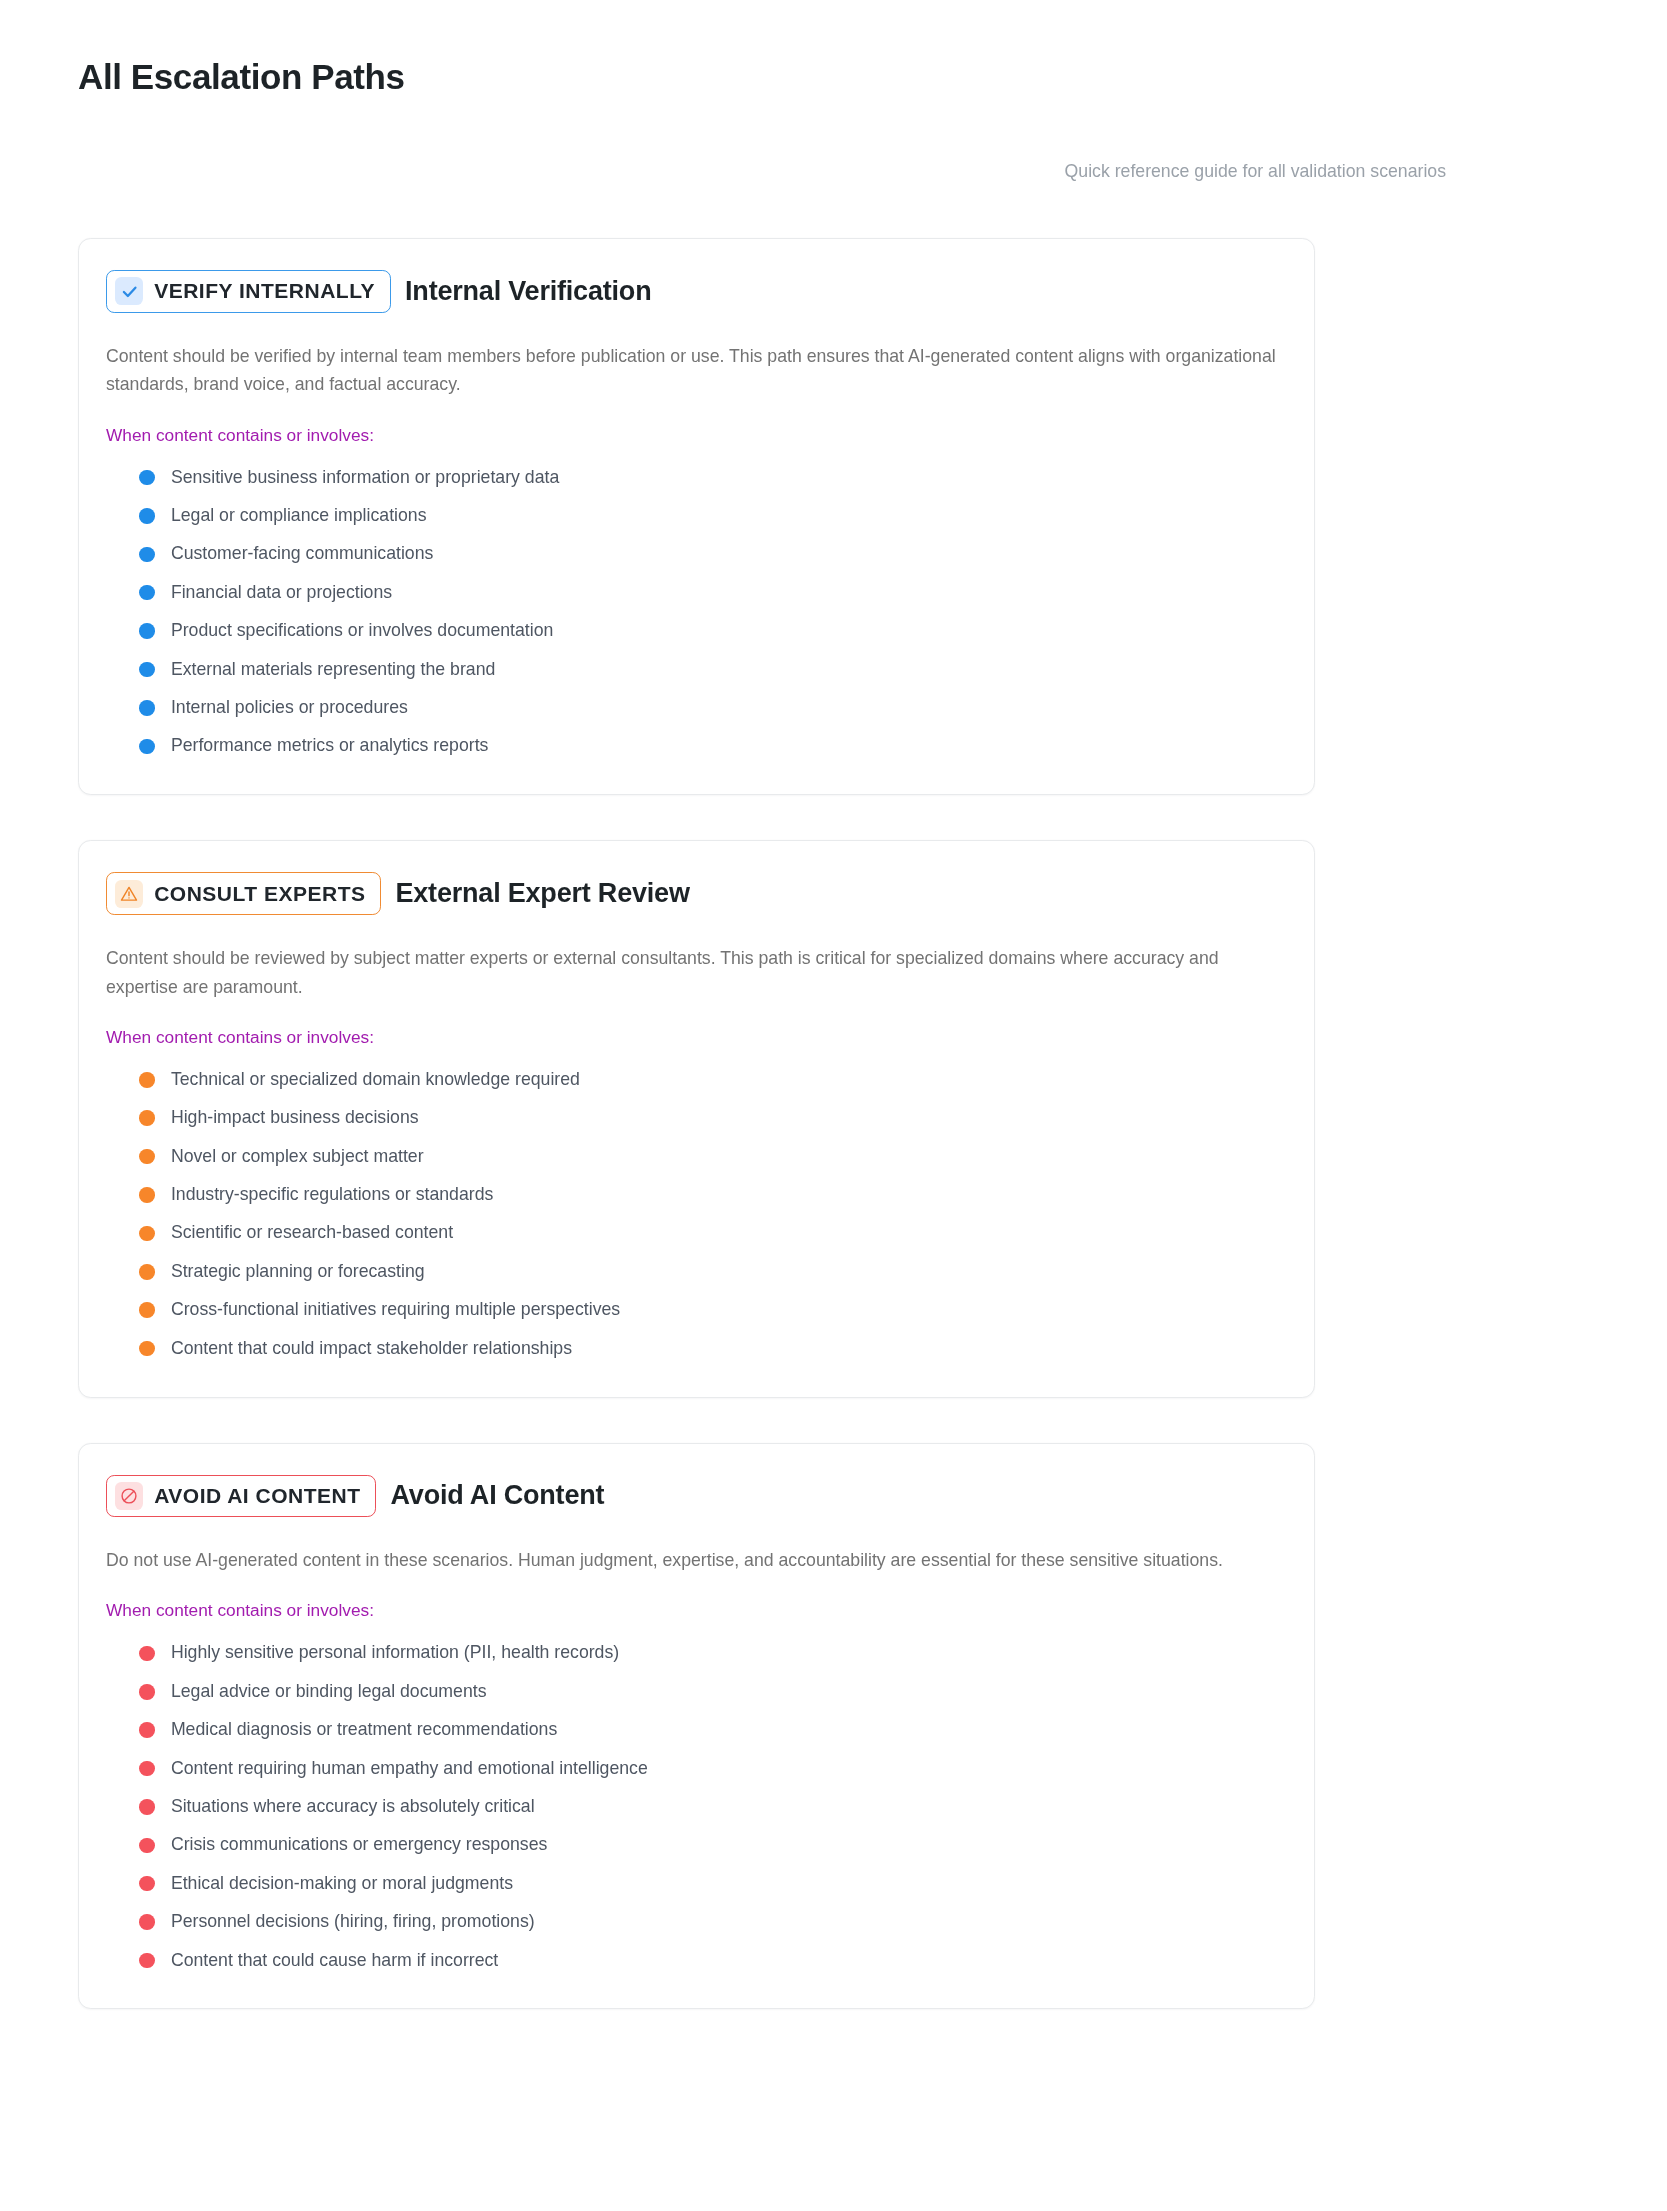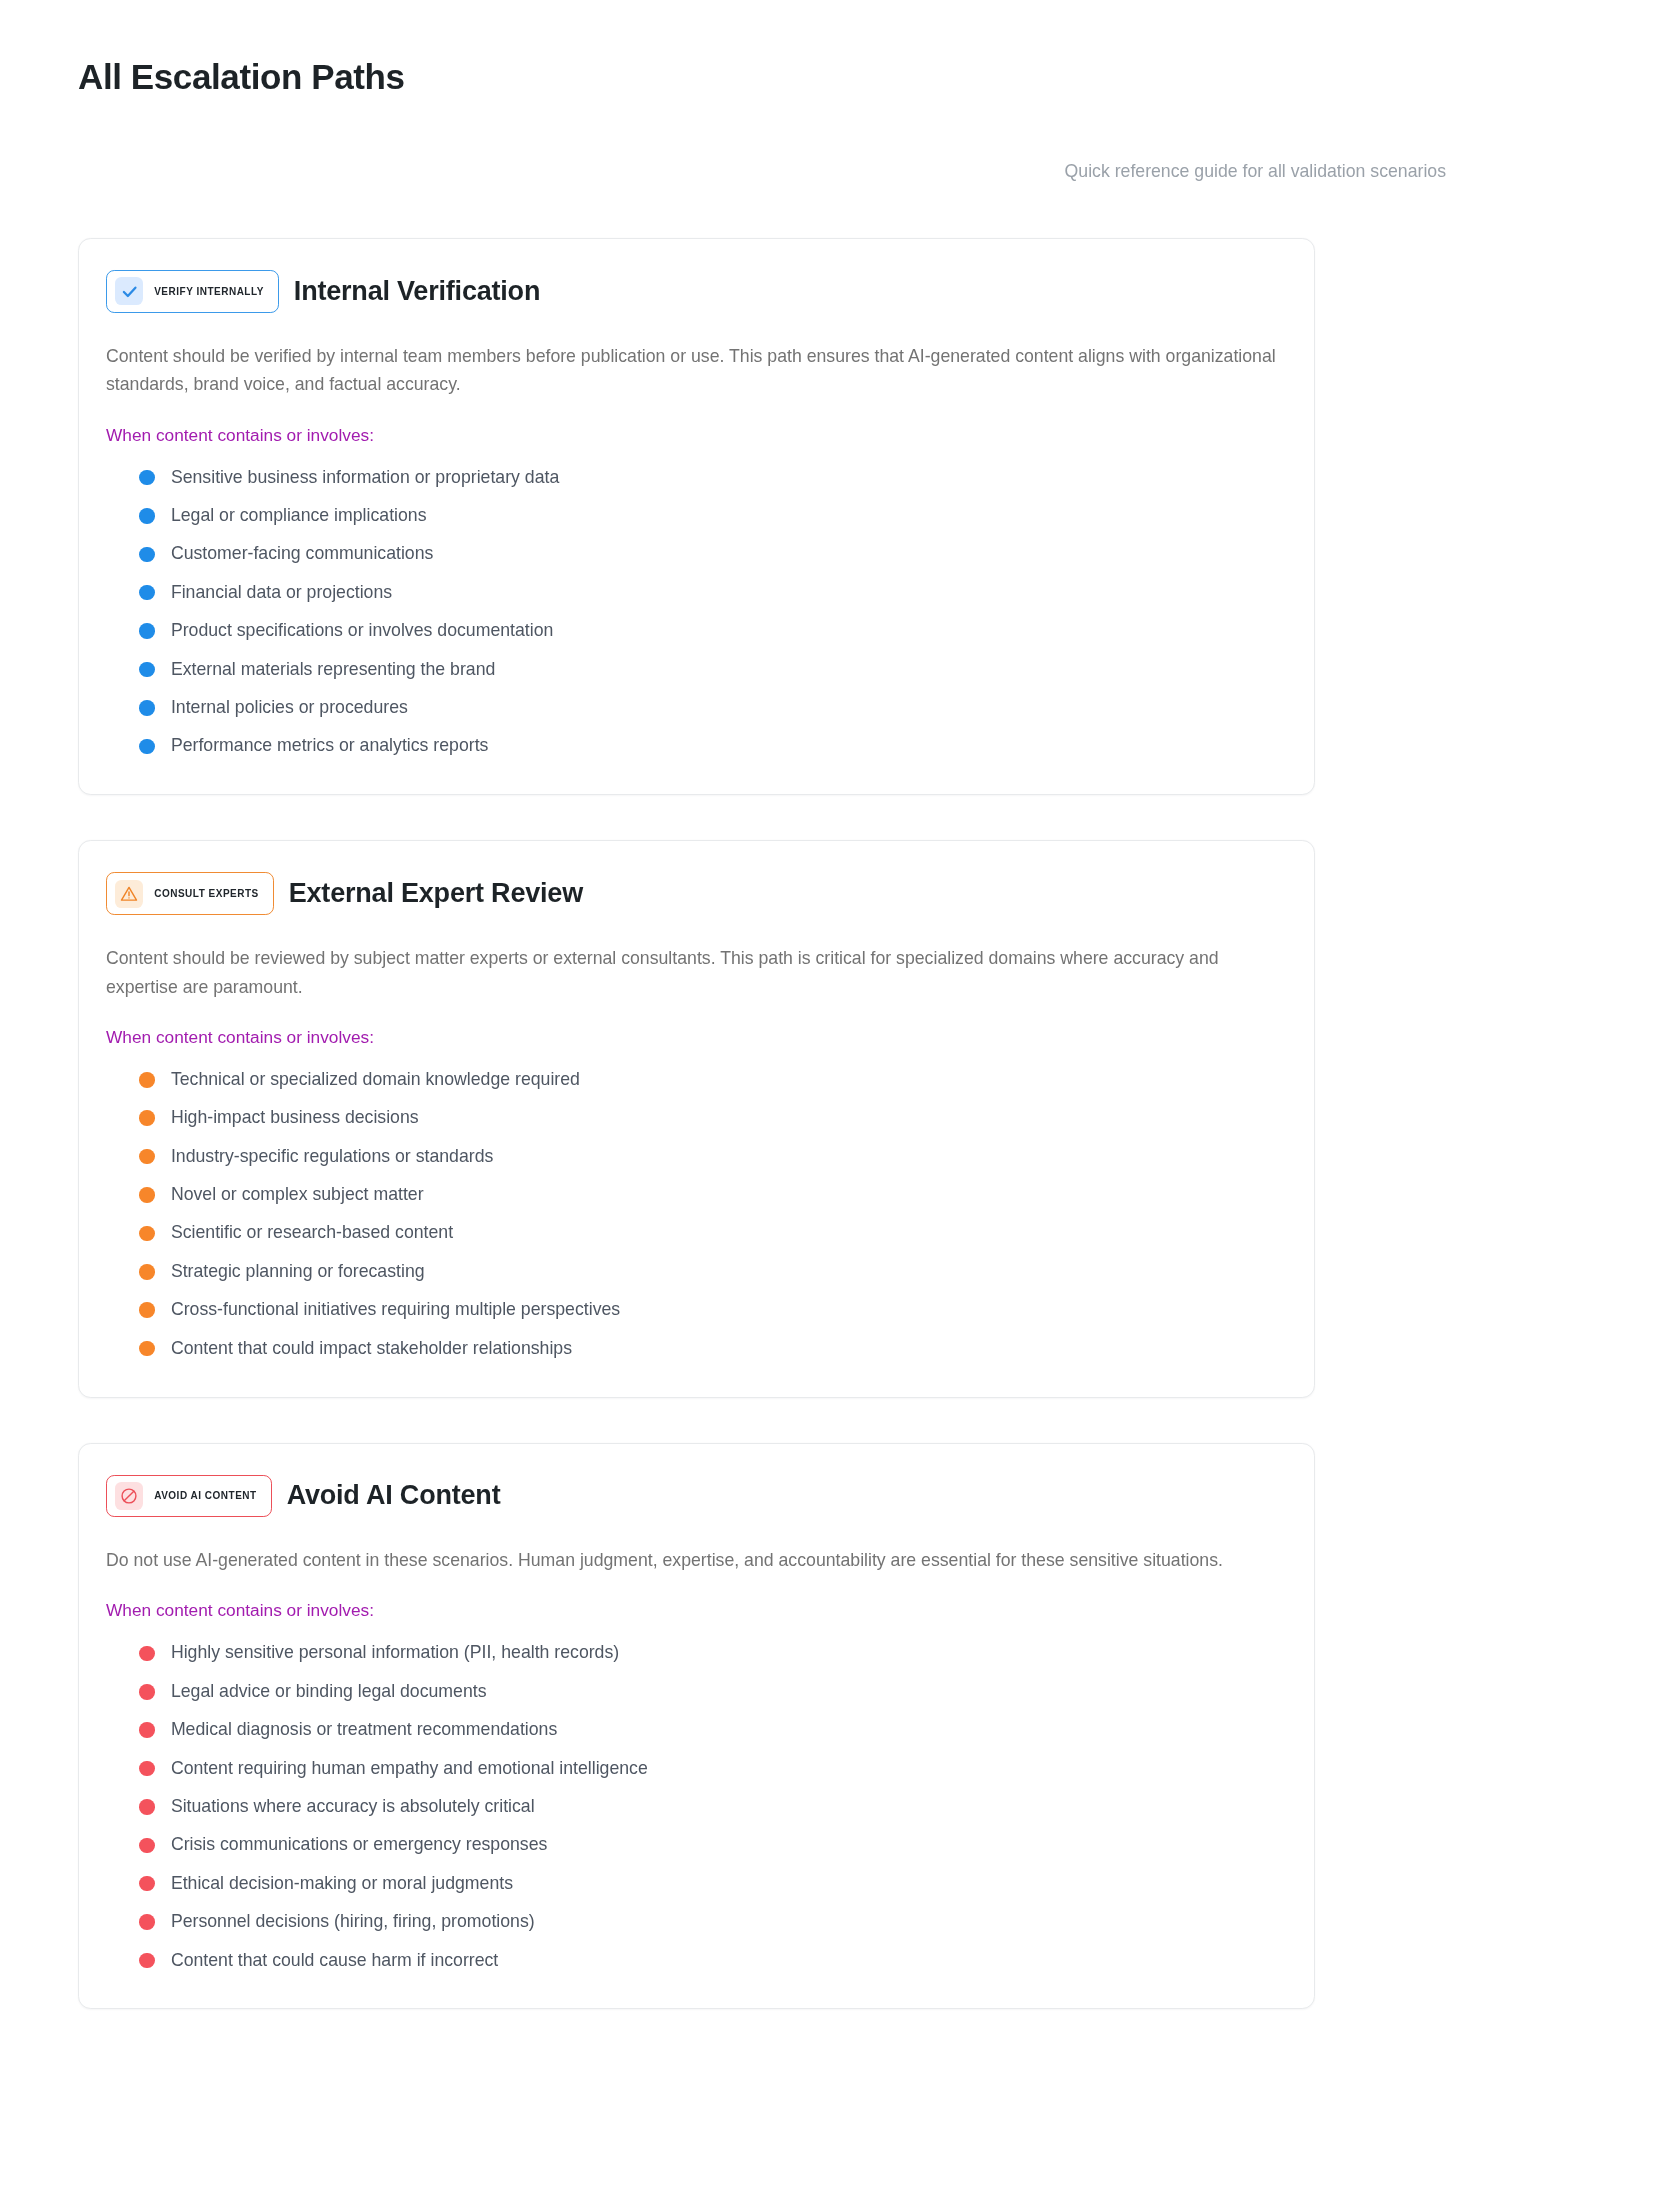--- a/index.html
+++ b/index.html
@@ -67,21 +67,21 @@
     display: inline-flex;
     align-items: center;
     gap: 11px;
     border-radius: 8.2px;
     border: 1.5px solid #d0d5dd;
     padding: 6.4px 14.5px 6.4px 8.2px;
     background: #ffffff;
     white-space: nowrap;
   }
   .badge-label {
-    font-size: 10px;
+    font-size: 21px;
     font-weight: bold;
     letter-spacing: 0.5px;
     color: #20262c;
   }
   .badge-chip {
     width: 28px;
     height: 28px;
     border-radius: 6.4px;
     display: inline-flex;
     align-items: center;
@@ -224,25 +224,25 @@
           <li class="bullet-item">
             <span class="dot" style="background: rgb(247, 134, 42);"></span>
             <span class="bullet-text">Technical or specialized domain knowledge required</span>
           </li>
           <li class="bullet-item">
             <span class="dot" style="background: rgb(247, 134, 42);"></span>
             <span class="bullet-text">High-impact business decisions</span>
           </li>
           <li class="bullet-item">
             <span class="dot" style="background: rgb(247, 134, 42);"></span>
+            <span class="bullet-text">Novel or complex subject matter</span>
+          </li>
+          <li class="bullet-item">
+            <span class="dot" style="background: rgb(247, 134, 42);"></span>
             <span class="bullet-text">Industry-specific regulations or standards</span>
-          </li>
-          <li class="bullet-item">
-            <span class="dot" style="background: rgb(247, 134, 42);"></span>
-            <span class="bullet-text">Novel or complex subject matter</span>
           </li>
           <li class="bullet-item">
             <span class="dot" style="background: rgb(247, 134, 42);"></span>
             <span class="bullet-text">Scientific or research-based content</span>
           </li>
           <li class="bullet-item">
             <span class="dot" style="background: rgb(247, 134, 42);"></span>
             <span class="bullet-text">Strategic planning or forecasting</span>
           </li>
           <li class="bullet-item">

